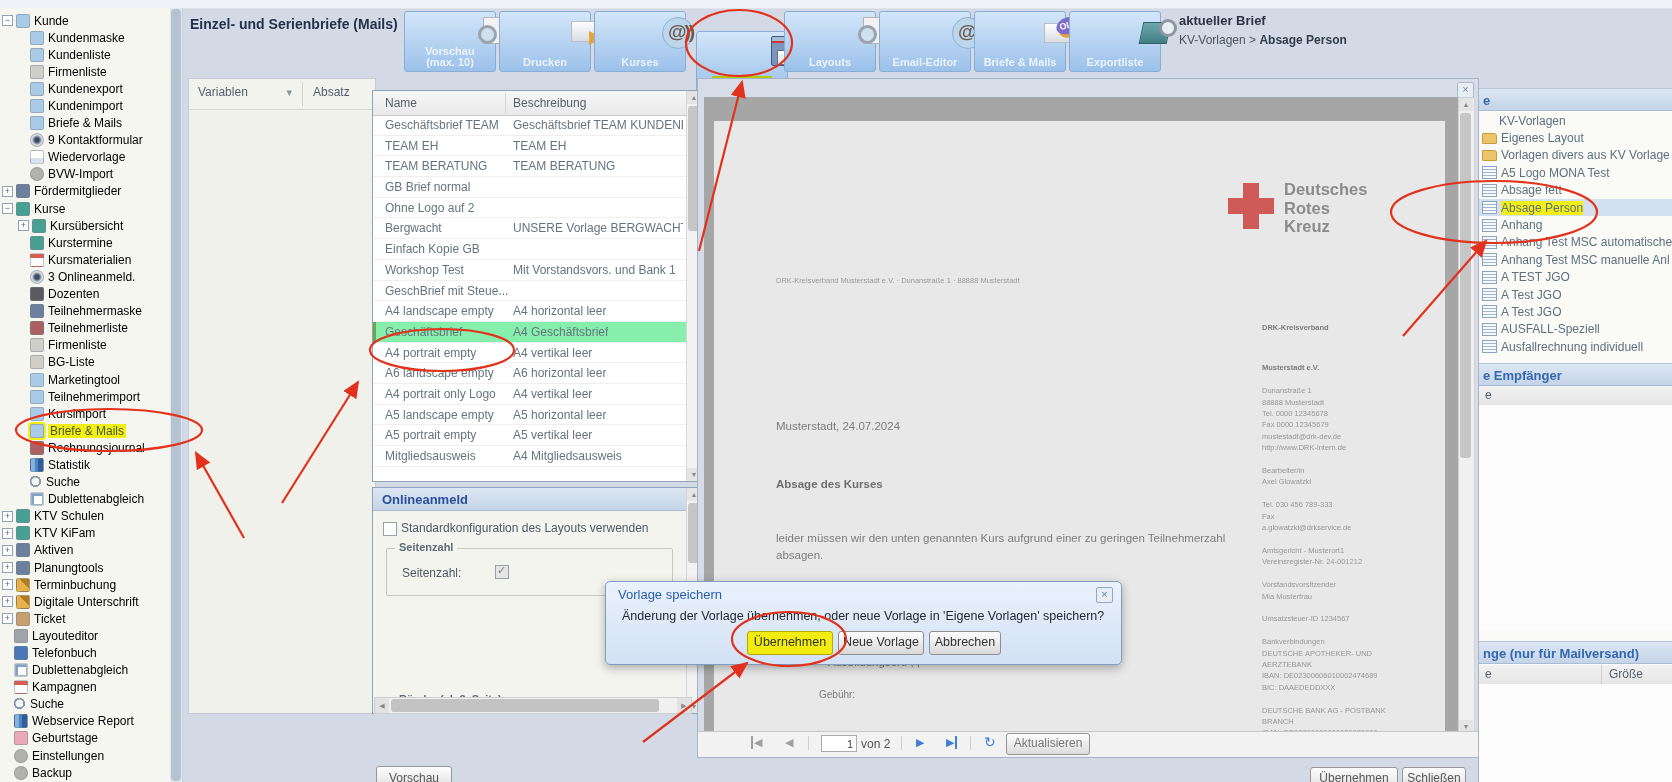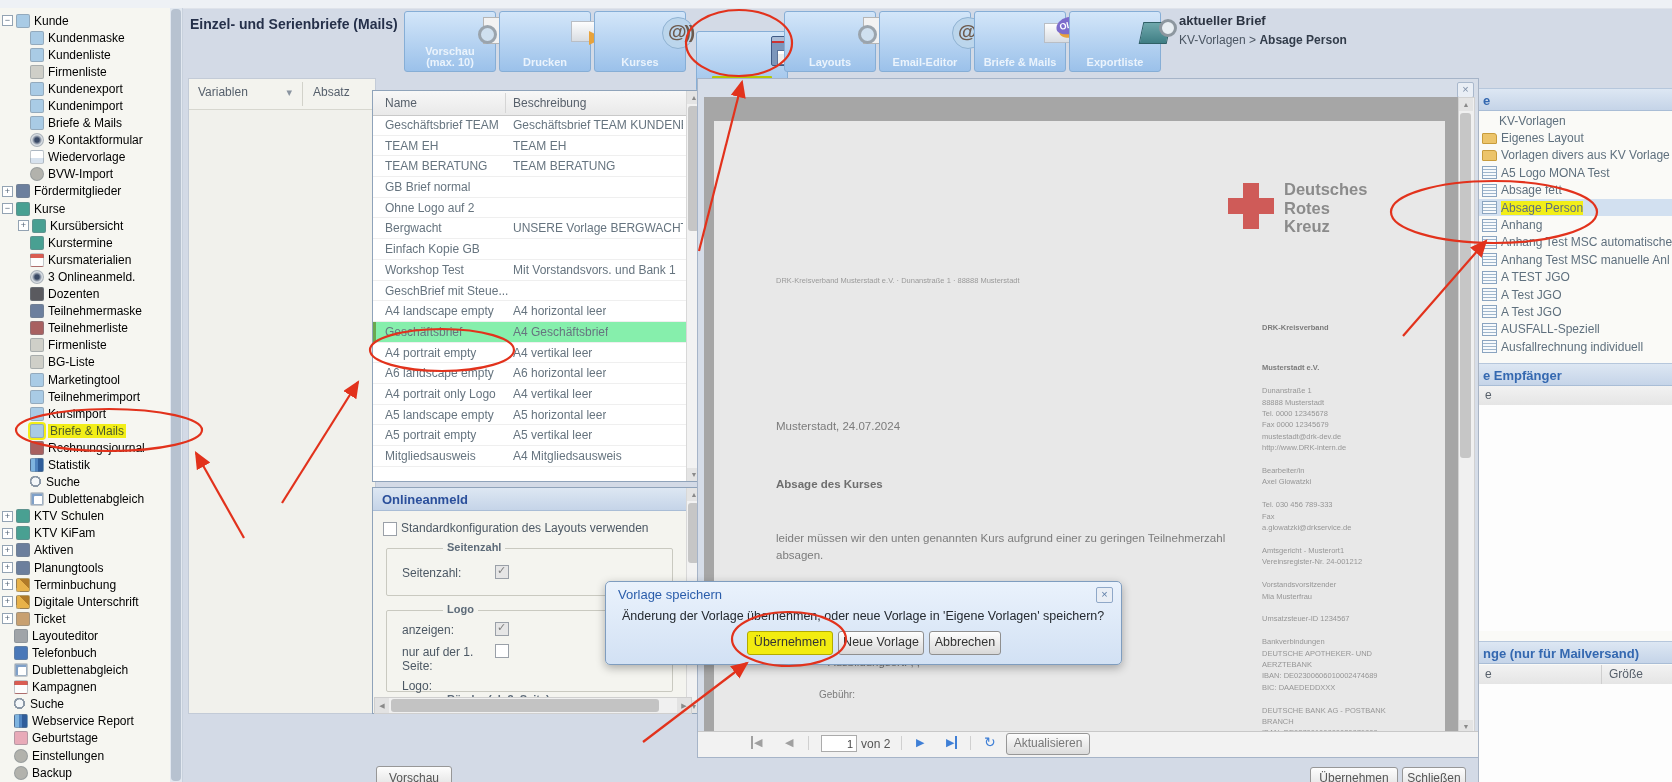--- a/index.html
+++ b/index.html
@@ -96,21 +96,21 @@
   .vsb .ar.up{top:0;} .vsb .ar.dn{bottom:0;}
   .vsb .thumb{position:absolute;left:1px;width:11px;background:#c6c6c6;border-radius:3px;}
   #konf{left:372px;top:487px;width:328px;height:225px;background:#f4f4ef;border:1px solid #8fa3ba;overflow:hidden;}
   #konf-head{position:absolute;left:0;top:0;right:0;height:23px;background:linear-gradient(#dde7f3,#c5d4e8);
              border-bottom:1px solid #a9bdd6;font-size:13px;font-weight:bold;color:#2a4f9b;padding:4px 0 0 9px;box-sizing:border-box;}
   .cb{width:12px;height:12px;border:1px solid #9aa0a8;background:#fff;display:inline-block;position:relative;}
   .cb.checked{background:#e6e6e6;}
   .cb.checked:after{content:"✓";position:absolute;left:1px;top:-2px;font-size:11px;color:#7e7e7e;}
   #konf .lbl{position:absolute;font-size:12px;color:#4c5864;}
   .fieldset{position:absolute;border:1px solid #c9c9c0;border-radius:2px;}
-  .legend{position:absolute;top:-8px;left:8px;background:#f4f4ef;padding:0 4px;font-size:11px;font-weight:bold;color:#5d6b79;margin-left:48px;}
+  .legend{position:absolute;top:-8px;left:8px;background:#f4f4ef;padding:0 4px;font-size:11px;font-weight:bold;color:#5d6b79;}
   #konf-hsb{left:374px;top:697px;width:316px;height:15px;background:#f0f0f0;border:1px solid #cfcfcf;}
   #konf-hsb .ar{position:absolute;top:0;width:14px;height:15px;background:#e2e2e2;color:#8a8a8a;font-size:7px;text-align:center;line-height:15px;}
   #konf-hsb .thumb{position:absolute;left:16px;top:1px;width:268px;height:13px;background:#c3c3c3;border-radius:3px;}
   .gbtn{background:linear-gradient(#fdfdfd,#dcdcdc);border:1px solid #979797;border-radius:3px;
         font-size:12px;color:#555;text-align:center;cursor:pointer;}
   
   #preview{left:697px;top:78px;width:780px;height:678px;background:#d6dde8;border:1px solid #a6b4c8;}
   #pv-close{position:absolute;right:4px;top:3px;width:15px;height:14px;background:#e9eef5;border:1px solid #a9b8cc;
             border-radius:2px;color:#7d8ea6;font-size:11px;line-height:13px;text-align:center;cursor:pointer;}
   #viewer{position:absolute;left:6px;top:18px;width:755px;height:635px;background:#a6a6a6;overflow:hidden;}
@@ -549,30 +549,20 @@
   </div>
 
   <div id="konf" class="abs">
     <div id="konf-head">Onlineanmeld</div>
     <span class="cb" style="position:absolute;left:10px;top:34px;"></span>
     <span class="lbl" style="left:28px;top:33px;">Standardkonfiguration des Layouts verwenden</span>
     <div class="fieldset" style="left:13px;top:60px;width:285px;height:46px;">
       <span class="legend">Seitenzahl</span>
       <span class="lbl" style="left:15px;top:17px;">Seitenzahl:</span>
       <span class="cb checked" style="position:absolute;left:108px;top:16px;"></span>
-    </div>
-    <div class="fieldset" style="left:13px;top:122px;width:285px;height:80px;">
-      <span class="legend">Logo</span>
-      <span class="lbl" style="left:15px;top:12px;">anzeigen:</span>
-      <span class="cb checked" style="position:absolute;left:108px;top:11px;"></span>
-      <span class="lbl" style="left:15px;top:34px;">nur auf der 1.</span>
-      <span class="lbl" style="left:15px;top:48px;">Seite:</span>
-      <span class="cb" style="position:absolute;left:108px;top:33px;"></span>
-      <span class="lbl" style="left:15px;top:68px;">Logo:</span>
-
     </div>
     <div class="fieldset" style="left:13px;top:212px;width:285px;height:20px;border-bottom:none;">
       <span class="legend">Ränder (ab 2. Seite)</span>
     </div>
     <div class="vsb">
       <div class="ar up">▲</div>
       <div class="thumb" style="top:15px;height:60px;"></div>
       <div class="ar dn">▼</div>
     </div>
   </div>

